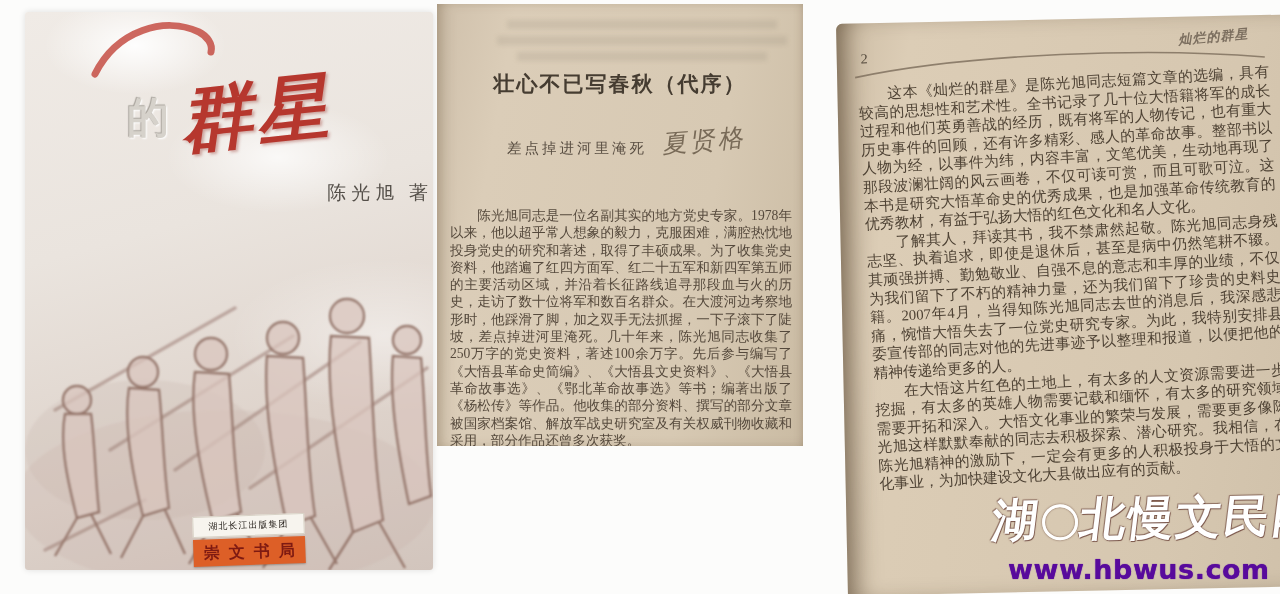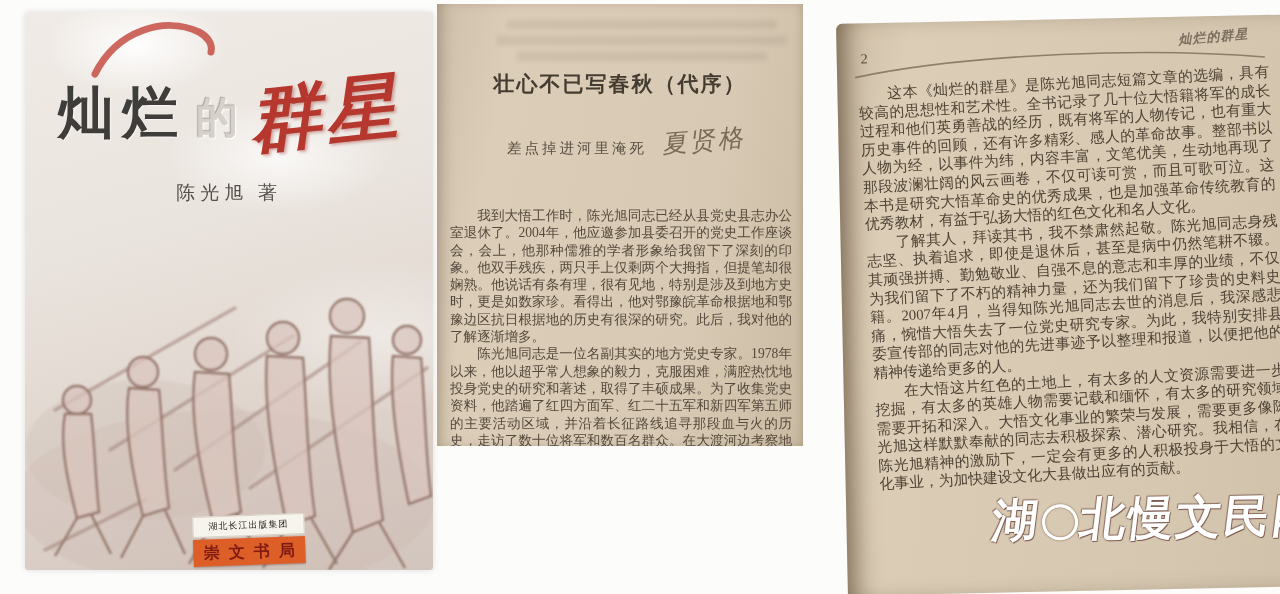--- a/index.html
+++ b/index.html
@@ -27,21 +27,21 @@
     display:flex;justify-content:center;align-items:baseline;gap:10px;
   }
   .title-main{font-size:56px;font-weight:700;color:#3f3d3a;letter-spacing:8px;text-shadow:1px 1px 1px rgba(255,255,255,.6);}
   .title-de{font-size:42px;font-weight:700;color:#d6d2cb;text-shadow:-1px -1px 1px #aaa59e,1px 1px 2px #ffffff;}
   .title-red{
     font-size:72px;font-weight:700;font-style:italic;color:#b6372e;
     transform:rotate(-6deg) translateY(6px);letter-spacing:4px;
     text-shadow:2px 2px 3px rgba(140,35,25,.35);
   }
   .cover-author{
-    position:absolute;left:0;top:168px;width:100%;text-align:center;
+    position:absolute;left:0;top:168px;width:100%;text-align:right;
     font-size:19px;color:#55504a;letter-spacing:5px;
   }
   .sketch{position:absolute;left:0;top:238px;}
   .stamp{position:absolute;left:168px;top:503px;transform:rotate(-2deg);}
   .stamp-group{
     width:110px;height:19px;background:#f7f4ee;border:1px solid #d8d2c6;
     font-size:9px;line-height:19px;text-align:center;color:#27211c;
     letter-spacing:1px;white-space:nowrap;overflow:hidden;
     font-family:"Liberation Sans",sans-serif;
   }
@@ -120,21 +120,20 @@
 <body>
 
 <div id="stage">
 
   <div class="cover">
     <svg class="cover-flourish" width="140" height="70" viewBox="0 0 140 70">
       <path d="M8,62 C30,18 78,4 112,20 C120,24 126,32 124,40" fill="none" stroke="#c2443a" stroke-width="7" stroke-linecap="round" opacity="0.8"></path>
     </svg>
 
     <div class="cover-title">
-      <span class="title-main">灿烂</span>
       <span class="title-de">的</span>
       <span class="title-red">群星</span>
     </div>
 
     <div class="cover-author">陈光旭 著</div>
 
     <svg class="sketch" width="408" height="320" viewBox="0 0 408 320">
       <defs>
           <filter id="soft">
             <feGaussianBlur stdDeviation="1.1"></feGaussianBlur>
@@ -186,21 +185,20 @@
     <div class="ghost" style="left:60px;top:32px;width:290px;height:9px;"></div>
     <div class="ghost" style="left:80px;top:48px;width:250px;height:9px;"></div>
 
     <div class="preface-title">壮心不已写春秋（代序）</div>
 
     <div class="preface-byline">
       <span>差点掉进河里淹死</span><span class="preface-signature">夏贤格</span>
     </div>
 
     <div class="preface-body">
-      <p>我到大悟工作时，陈光旭同志已经从县党史县志办公室退休了。2004年，他应邀参加县委召开的党史工作座谈会，会上，他那种儒雅的学者形象给我留下了深刻的印象。他双手残疾，两只手上仅剩两个大拇指，但提笔却很娴熟。他说话有条有理，很有见地，特别是涉及到地方史时，更是如数家珍。看得出，他对鄂豫皖革命根据地和鄂豫边区抗日根据地的历史有很深的研究。此后，我对他的了解逐渐增多。</p>
       <p>陈光旭同志是一位名副其实的地方党史专家。1978年以来，他以超乎常人想象的毅力，克服困难，满腔热忱地投身党史的研究和著述，取得了丰硕成果。为了收集党史资料，他踏遍了红四方面军、红二十五军和新四军第五师的主要活动区域，并沿着长征路线追寻那段血与火的历史，走访了数十位将军和数百名群众。在大渡河边考察地形时，他踩滑了脚，加之双手无法抓握，一下子滚下了陡坡，差点掉进河里淹死。几十年来，陈光旭同志收集了250万字的党史资料，著述100余万字。先后参与编写了《大悟县革命史简编》、《大悟县文史资料》、《大悟县革命故事选》、《鄂北革命故事选》等书；编著出版了《杨松传》等作品。他收集的部分资料、撰写的部分文章被国家档案馆、解放军战史研究室及有关权威刊物收藏和采用，部分作品还曾多次获奖。</p>
     </div>
   </div>
 
   <div class="page-right">
     <div class="running-header">灿烂的群星</div>
     <svg class="header-rule" width="420" height="30" viewBox="0 0 420 30">
       <path d="M4,26 C120,4 300,2 414,14" fill="none" stroke="#7b6c5a" stroke-width="1.6" opacity="0.8"></path>
     </svg>
     <div class="page-number">2</div>
@@ -210,14 +208,15 @@
       <p>了解其人，拜读其书，我不禁肃然起敬。陈光旭同志身残志坚、执着追求，即使是退休后，甚至是病中仍然笔耕不辍。其顽强拼搏、勤勉敬业、自强不息的意志和丰厚的业绩，不仅为我们留下了不朽的精神力量，还为我们留下了珍贵的史料史籍。2007年4月，当得知陈光旭同志去世的消息后，我深感悲痛，惋惜大悟失去了一位党史研究专家。为此，我特别安排县委宣传部的同志对他的先进事迹予以整理和报道，以便把他的精神传递给更多的人。</p>
       <p>在大悟这片红色的土地上，有太多的人文资源需要进一步挖掘，有太多的英雄人物需要记载和缅怀，有太多的研究领域需要开拓和深入。大悟文化事业的繁荣与发展，需要更多像陈光旭这样默默奉献的同志去积极探索、潜心研究。我相信，在陈光旭精神的激励下，一定会有更多的人积极投身于大悟的文化事业，为加快建设文化大县做出应有的贡献。</p>
     </div>
   </div>
 
   <div class="watermark-callig">
     <span class="wm-text">湖</span>
     <span class="wm-logo"></span>
     <span class="wm-text">北慢文民网</span>
   </div>
+  <div class="watermark-url">www.hbwus.com</div>
 
 </div>
 
 </body></html>

